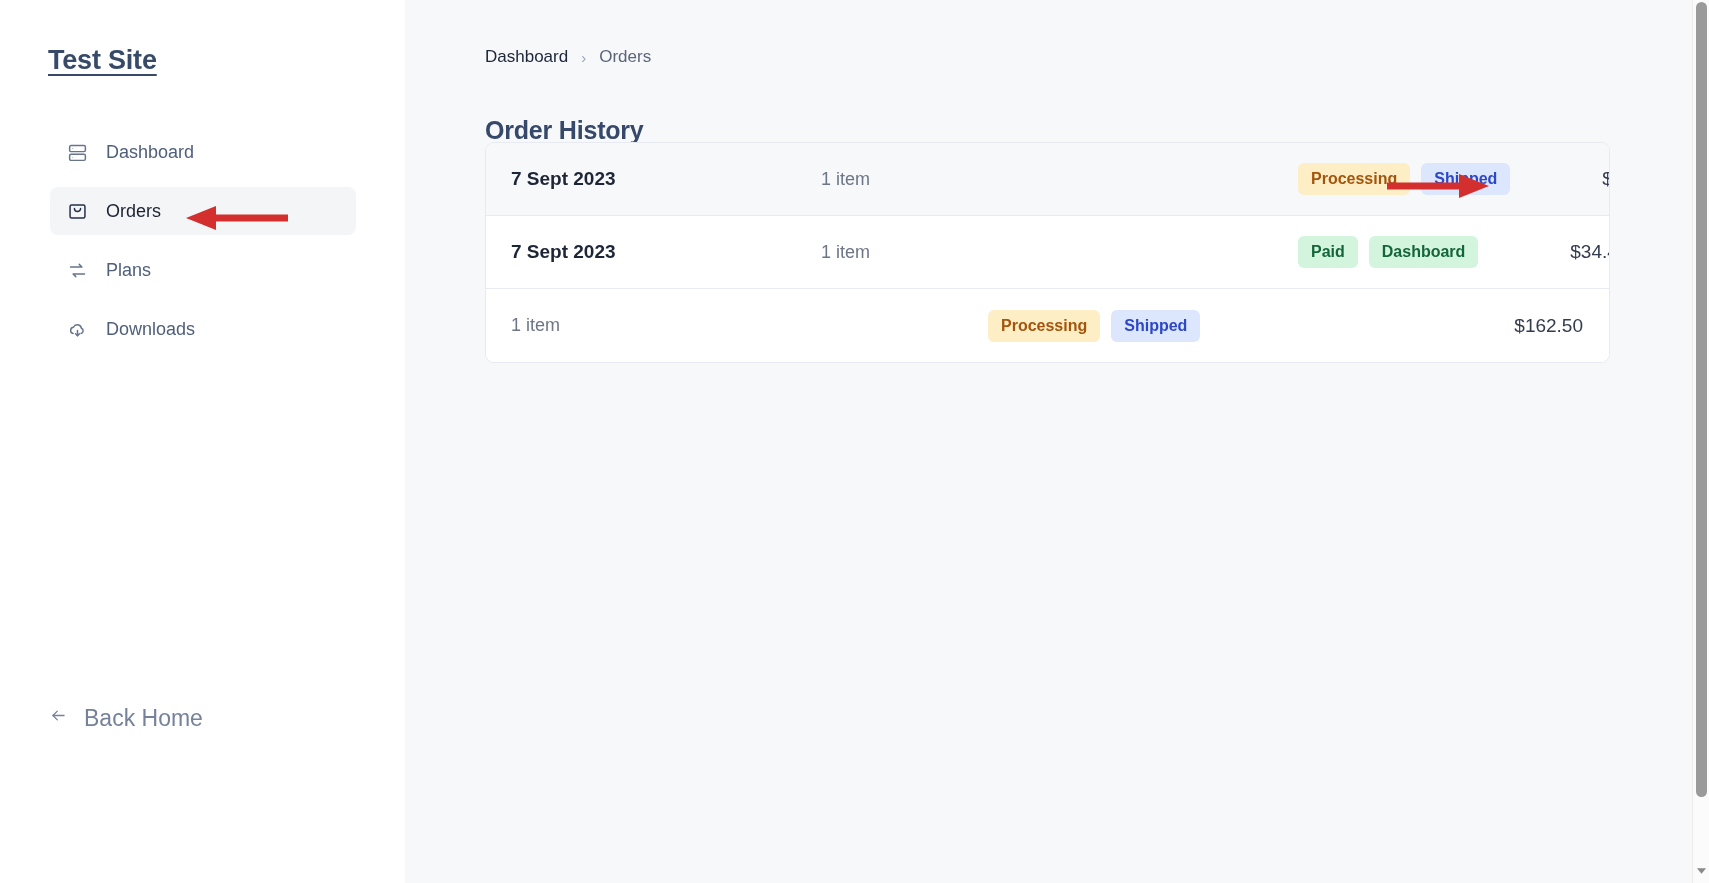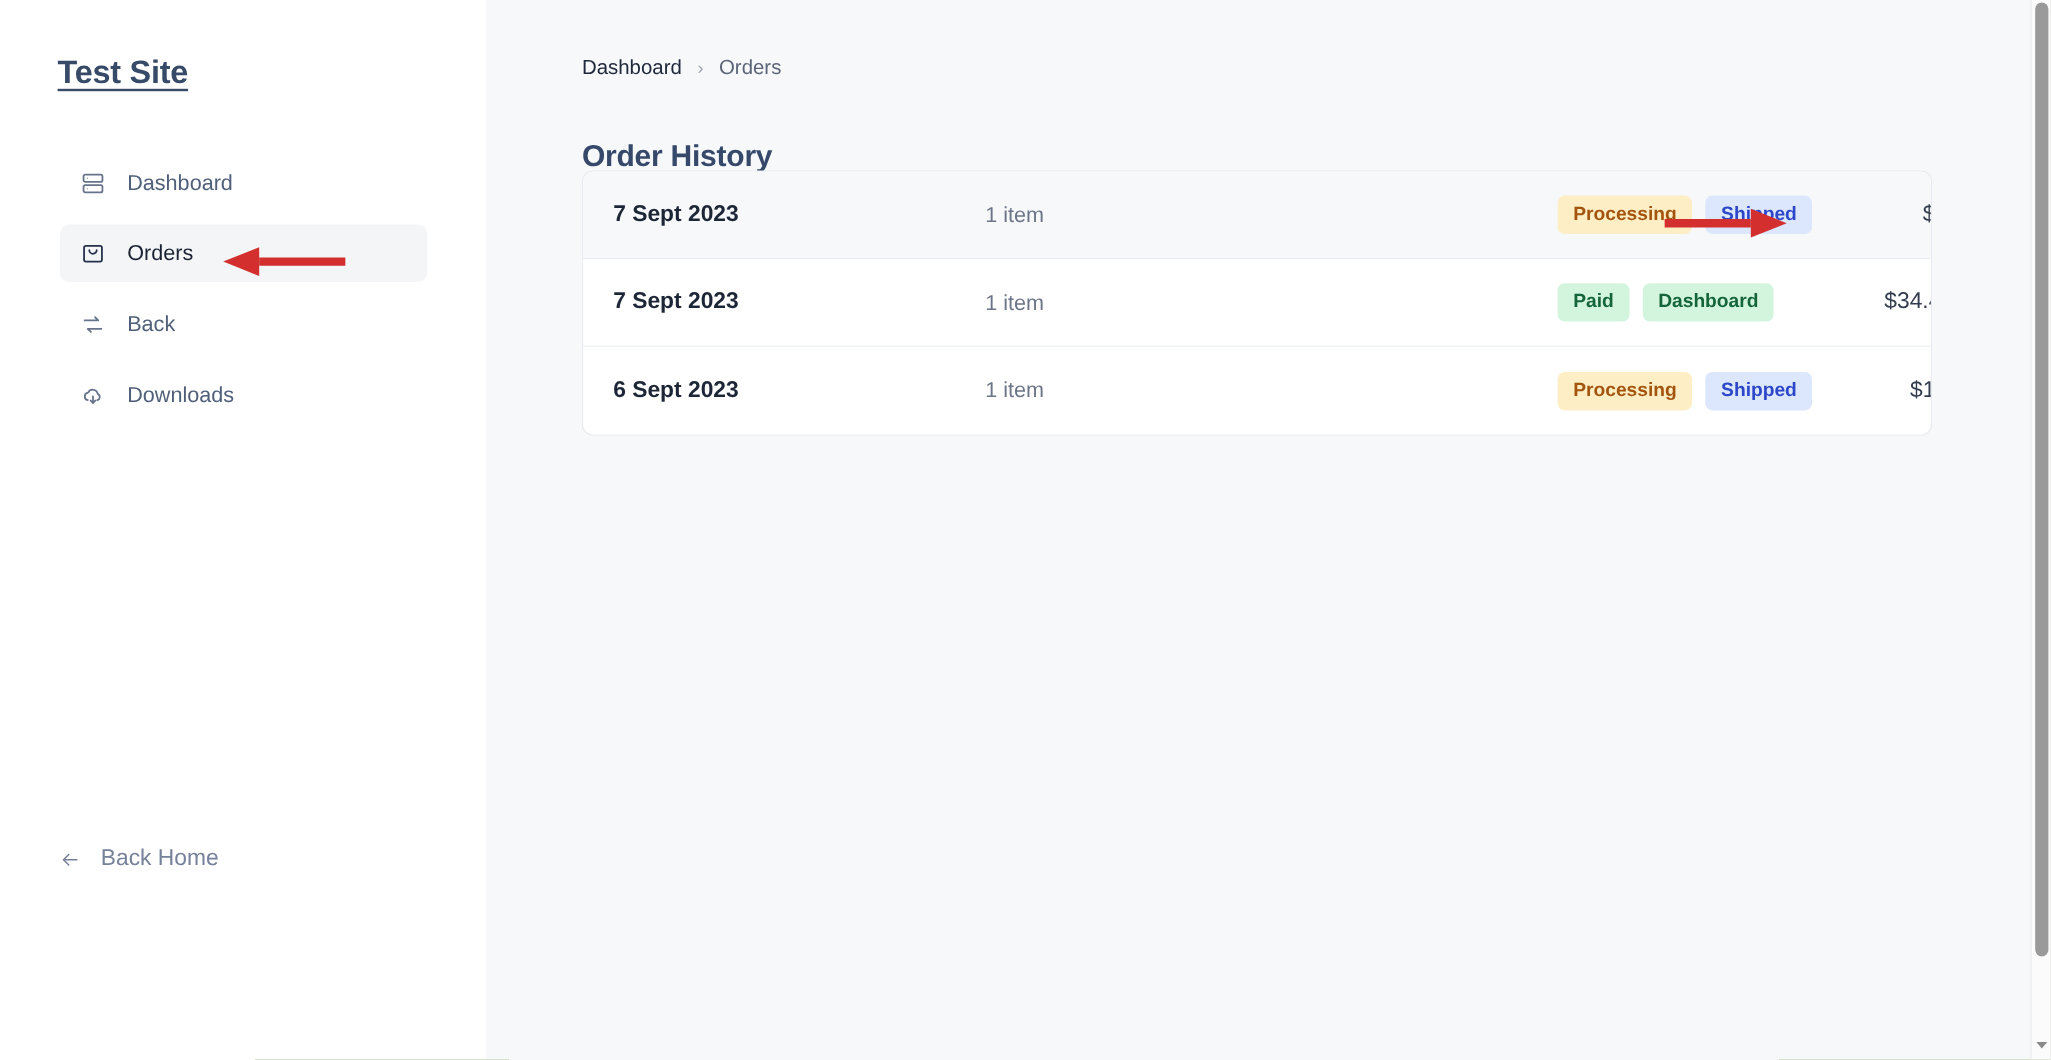--- a/index.html
+++ b/index.html
@@ -11,21 +11,21 @@
     background: #ffffff;
     font-family: "Liberation Sans", sans-serif;
     -webkit-font-smoothing: antialiased;
   }
 
   .app {
     position: relative;
     display: flex;
     width: 1709px;
     height: 883px;
-    background: #4d7c0f;
+    background: #86efac;
   }
 
   
   .sidebar {
     position: relative;
     width: 405px;
     flex: 0 0 405px;
     height: 883px;
     background: #ffffff;
     padding: 0;
@@ -77,24 +77,24 @@
     flex: 0 0 22px;
     color: #67748c;
   }
   .nav-item.active .nav-icon { color: #25304a; }
 
   .back-home {
     position: absolute;
     left: 48px;
     top: 705px;
     display: flex;
-    align-items: center;
+    align-items: flex-start;
     gap: 16px;
     color: #76819a;
-    font-size: 19px;
+    font-size: 23px;
     cursor: pointer;
   }
   .back-home .arrow-left {
     width: 20px; height: 20px;
     display: inline-flex; align-items: center; justify-content: center;
   }
 
   .profile {
     position: absolute;
     left: 48px;
@@ -318,21 +318,21 @@
         <span class="label">Orders</span>
       </div>
 
       <div class="nav-item">
         <span class="nav-icon">
           <svg width="21" height="21" viewBox="0 0 24 24" fill="none" stroke="currentColor" stroke-width="1.7" stroke-linecap="round" stroke-linejoin="round">
             <path d="M4 8h13l-3-3"></path>
             <path d="M20 16H7l3 3"></path>
           </svg>
         </span>
-        <span class="label">Back</span>
+        <span class="label">Plans</span>
       </div>
 
       <div class="nav-item">
         <span class="nav-icon">
           <svg width="21" height="21" viewBox="0 0 24 24" fill="none" stroke="currentColor" stroke-width="1.7" stroke-linecap="round" stroke-linejoin="round">
             <path d="M7 16.5A3.6 3.6 0 0 1 7.4 9.4a4.8 4.8 0 0 1 9.1 1.2 3.2 3.2 0 0 1-.4 6"></path>
             <path d="M12 13v6"></path>
             <path d="M9.8 16.9 12 19.2l2.2-2.3"></path>
           </svg>
         </span>
@@ -387,21 +387,20 @@
         <div class="col-date">7 Sept 2023</div>
         <div class="col-items">1 item</div>
         <div class="col-badges">
           <span class="badge green">Paid</span>
           <span class="badge green">Dashboard</span>
         </div>
         <div class="col-total">$34.40</div>
       </div>
 
       <div class="order-row">
-        <div class="col-date">6 Sept 2023</div>
         <div class="col-items">1 item</div>
         <div class="col-badges">
           <span class="badge amber">Processing</span>
           <span class="badge blue">Shipped</span>
         </div>
         <div class="col-total">$162.50</div>
       </div>
 
     </section>
 

